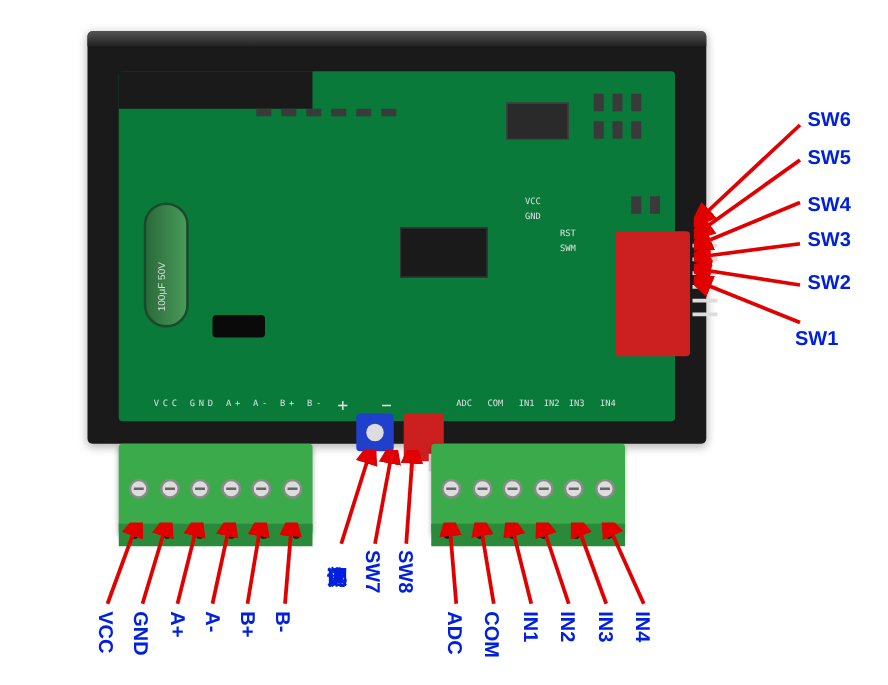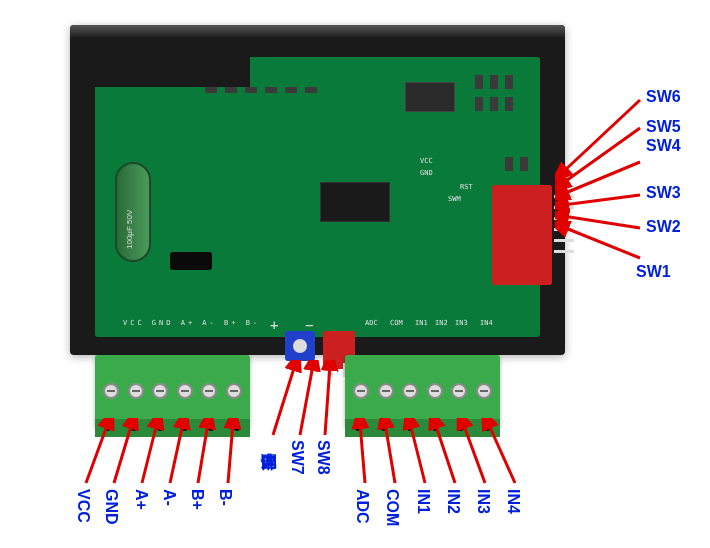--- a/index.html
+++ b/index.html
@@ -77,21 +77,21 @@
     <div class="smd" style="left:395px; top:18px; width:8px; height:14px;"></div>
     <div class="smd" style="left:410px; top:18px; width:8px; height:14px;"></div>
     <div class="smd" style="left:380px; top:40px; width:8px; height:14px;"></div>
     <div class="smd" style="left:395px; top:40px; width:8px; height:14px;"></div>
     <div class="smd" style="left:410px; top:40px; width:8px; height:14px;"></div>
     <div class="smd" style="left:410px; top:100px; width:8px; height:14px;"></div>
     <div class="smd" style="left:425px; top:100px; width:8px; height:14px;"></div>
 
     <div class="silk" style="left:325px; top:100px;">VCC</div>
     <div class="silk" style="left:325px; top:112px;">GND</div>
-    <div class="silk" style="left:353px; top:126px;margin-left:12px;">RST</div>
+    <div class="silk" style="left:353px; top:126px;">RST</div>
     <div class="silk" style="left:353px; top:138px;">SWM</div>
     <div class="silk" style="left:175px; top:260px; font-size:14px;">+</div>
     <div class="silk" style="left:210px; top:260px; font-size:14px;">−</div>
     <div class="silk" style="left:28px; top:262px; letter-spacing:3px;">VCC GND A+ A- B+ B-</div>
     <div class="silk" style="left:270px; top:262px;">ADC</div>
     <div class="silk" style="left:295px; top:262px;">COM</div>
     <div class="silk" style="left:320px; top:262px;">IN1</div>
     <div class="silk" style="left:340px; top:262px;">IN2</div>
     <div class="silk" style="left:360px; top:262px;">IN3</div>
     <div class="silk" style="left:385px; top:262px;">IN4</div>
@@ -161,21 +161,21 @@
   <line x1="85" y1="10" x2="8" y2="82" stroke="#e00000" stroke-width="3" marker-end="url(#ah)"></line>
   <line x1="85" y1="38" x2="8" y2="93" stroke="#e00000" stroke-width="3" marker-end="url(#ah)"></line>
   <line x1="85" y1="72" x2="8" y2="104" stroke="#e00000" stroke-width="3" marker-end="url(#ah)"></line>
   <line x1="85" y1="105" x2="8" y2="115" stroke="#e00000" stroke-width="3" marker-end="url(#ah)"></line>
   <line x1="85" y1="138" x2="8" y2="126" stroke="#e00000" stroke-width="3" marker-end="url(#ah)"></line>
   <line x1="85" y1="168" x2="8" y2="137" stroke="#e00000" stroke-width="3" marker-end="url(#ah)"></line>
 </svg>
 
 <div class="label" style="left:646px; top:88px;">SW6</div>
 <div class="label" style="left:646px; top:118px;">SW5</div>
-<div class="label" style="left:646px; top:137px;">SW4</div>
+<div class="label" style="left:646px; top:156px;">SW4</div>
 <div class="label" style="left:646px; top:184px;">SW3</div>
 <div class="label" style="left:646px; top:218px;">SW2</div>
 <div class="label" style="left:636px; top:248px;margin-top:15px;">SW1</div>
 
 <svg class="arrow" style="left:80px; top:418px;" width="180" height="70">
   <line x1="6" y1="65" x2="28" y2="5" stroke="#e00000" stroke-width="3" marker-end="url(#ah)"></line>
   <line x1="34" y1="65" x2="52" y2="5" stroke="#e00000" stroke-width="3" marker-end="url(#ah)"></line>
   <line x1="62" y1="65" x2="77" y2="5" stroke="#e00000" stroke-width="3" marker-end="url(#ah)"></line>
   <line x1="90" y1="65" x2="103" y2="5" stroke="#e00000" stroke-width="3" marker-end="url(#ah)"></line>
   <line x1="118" y1="65" x2="128" y2="5" stroke="#e00000" stroke-width="3" marker-end="url(#ah)"></line>

